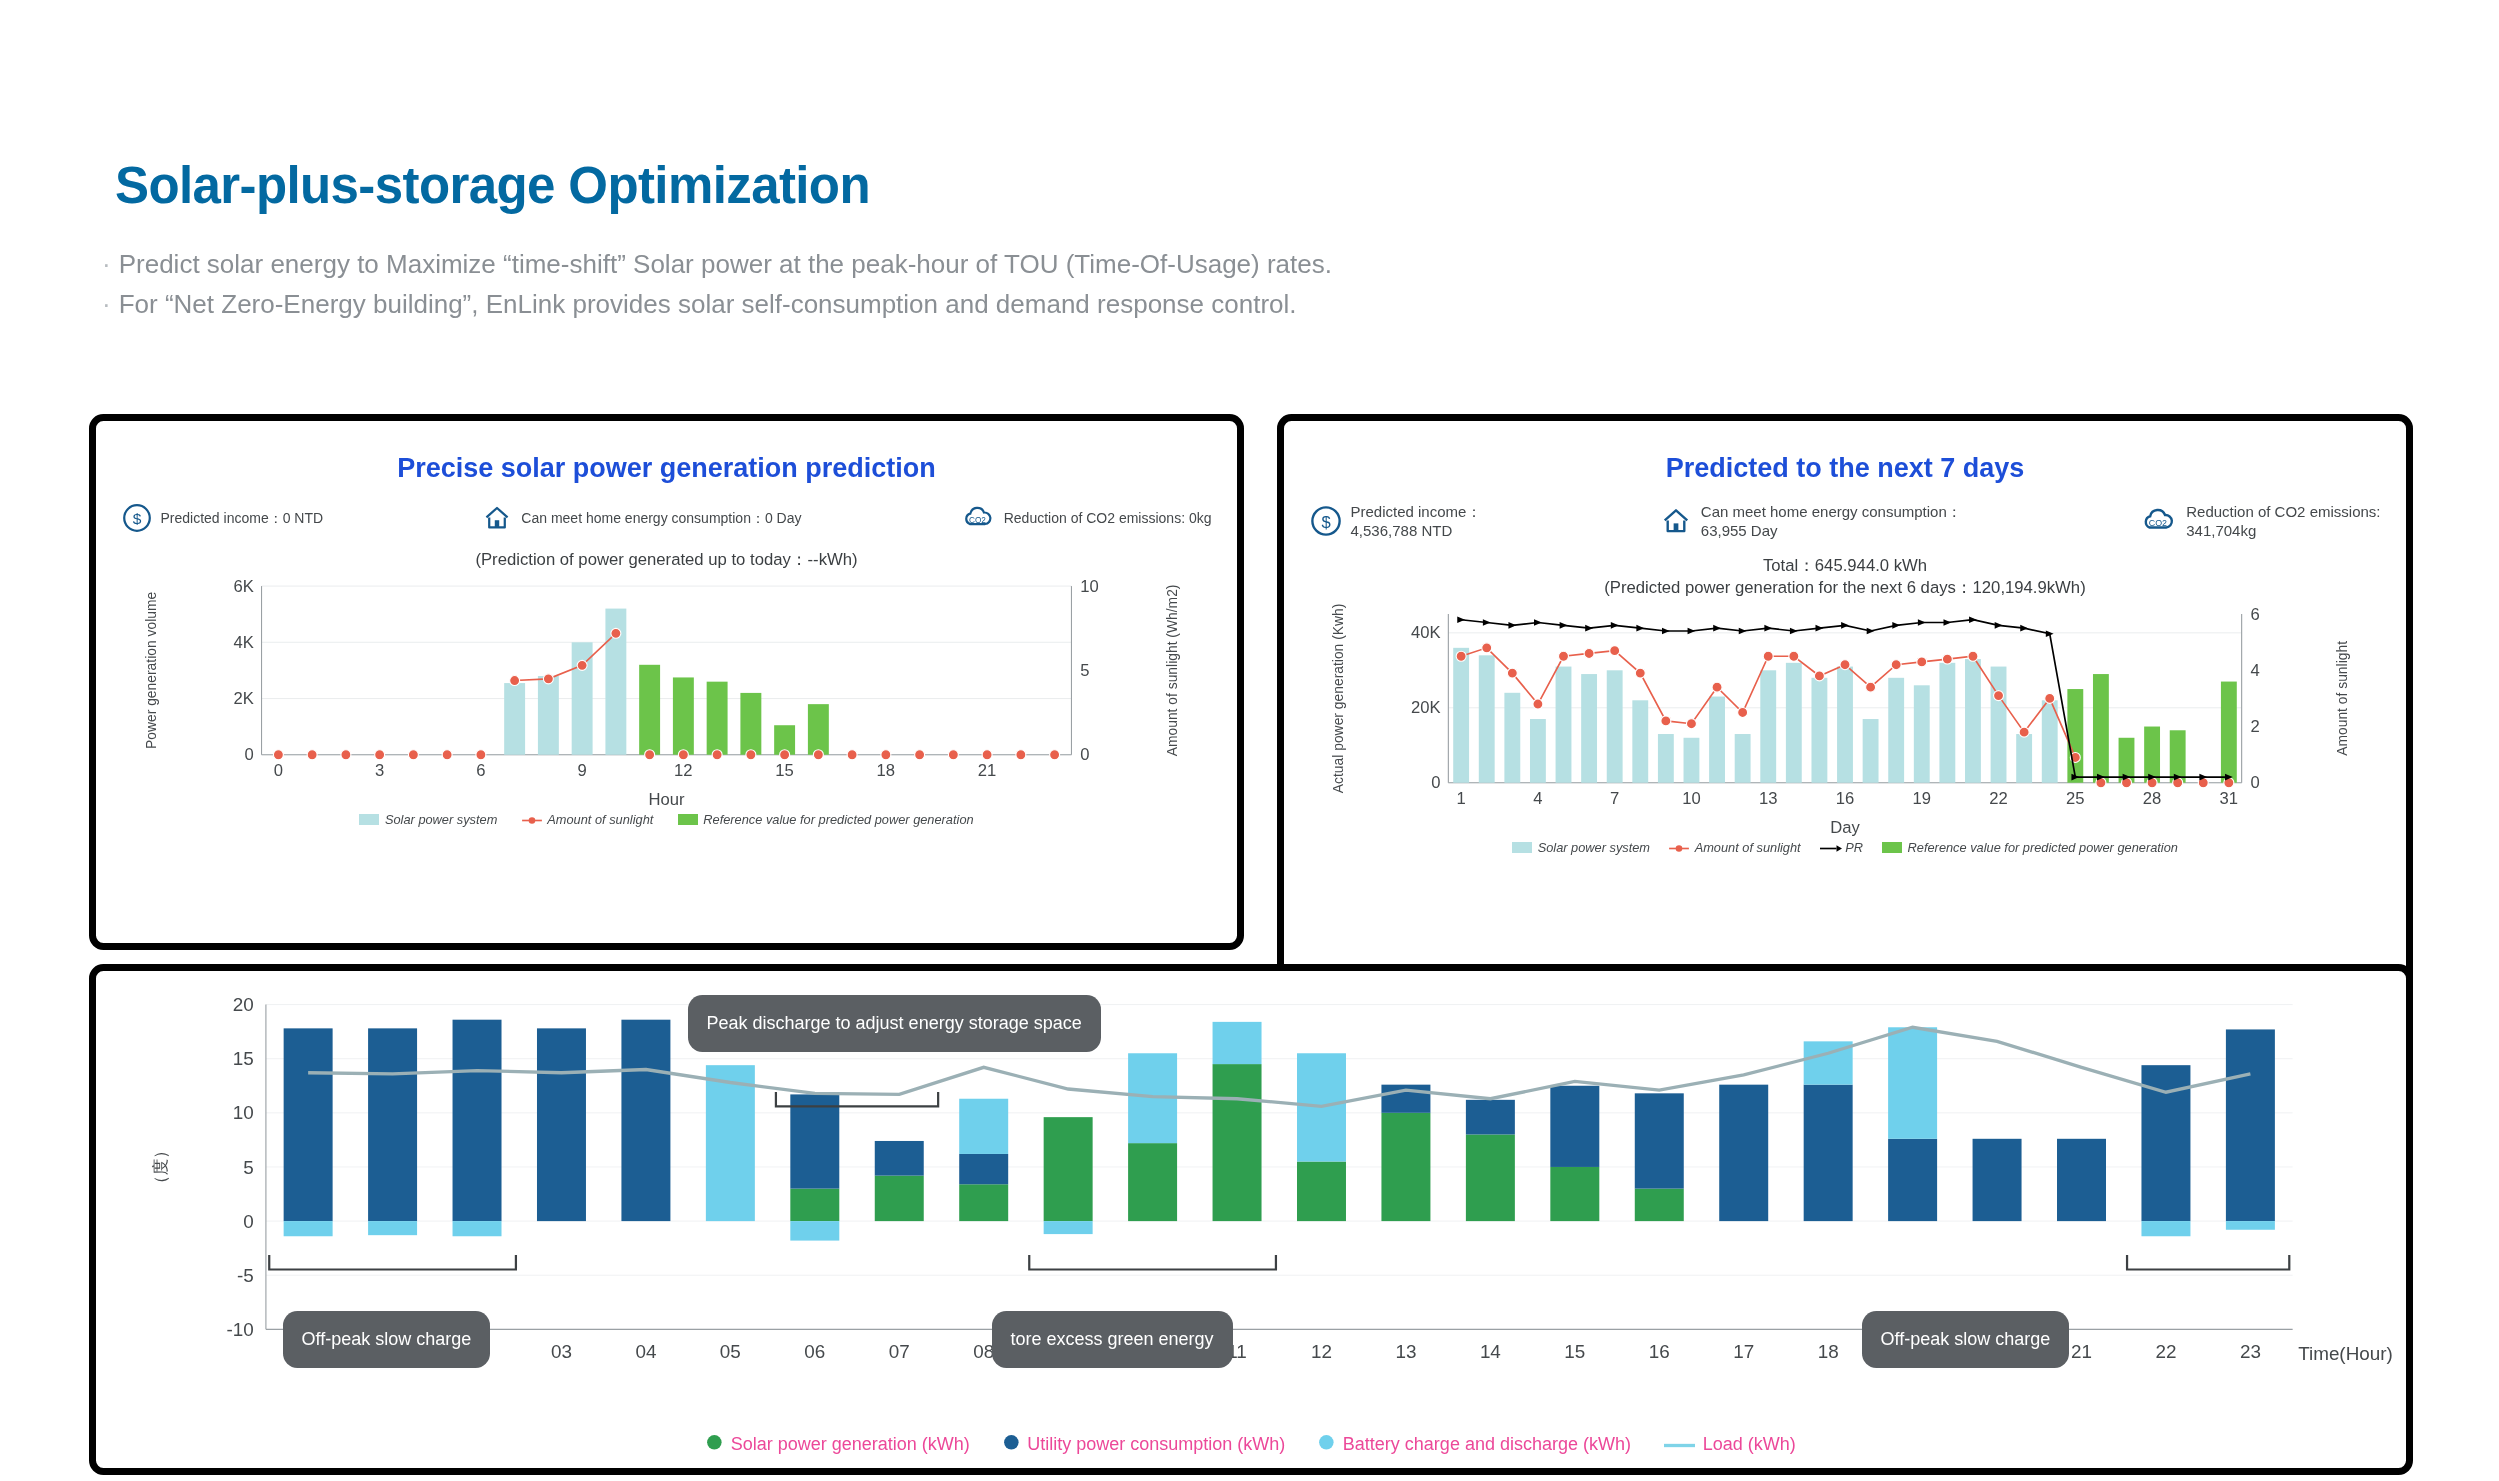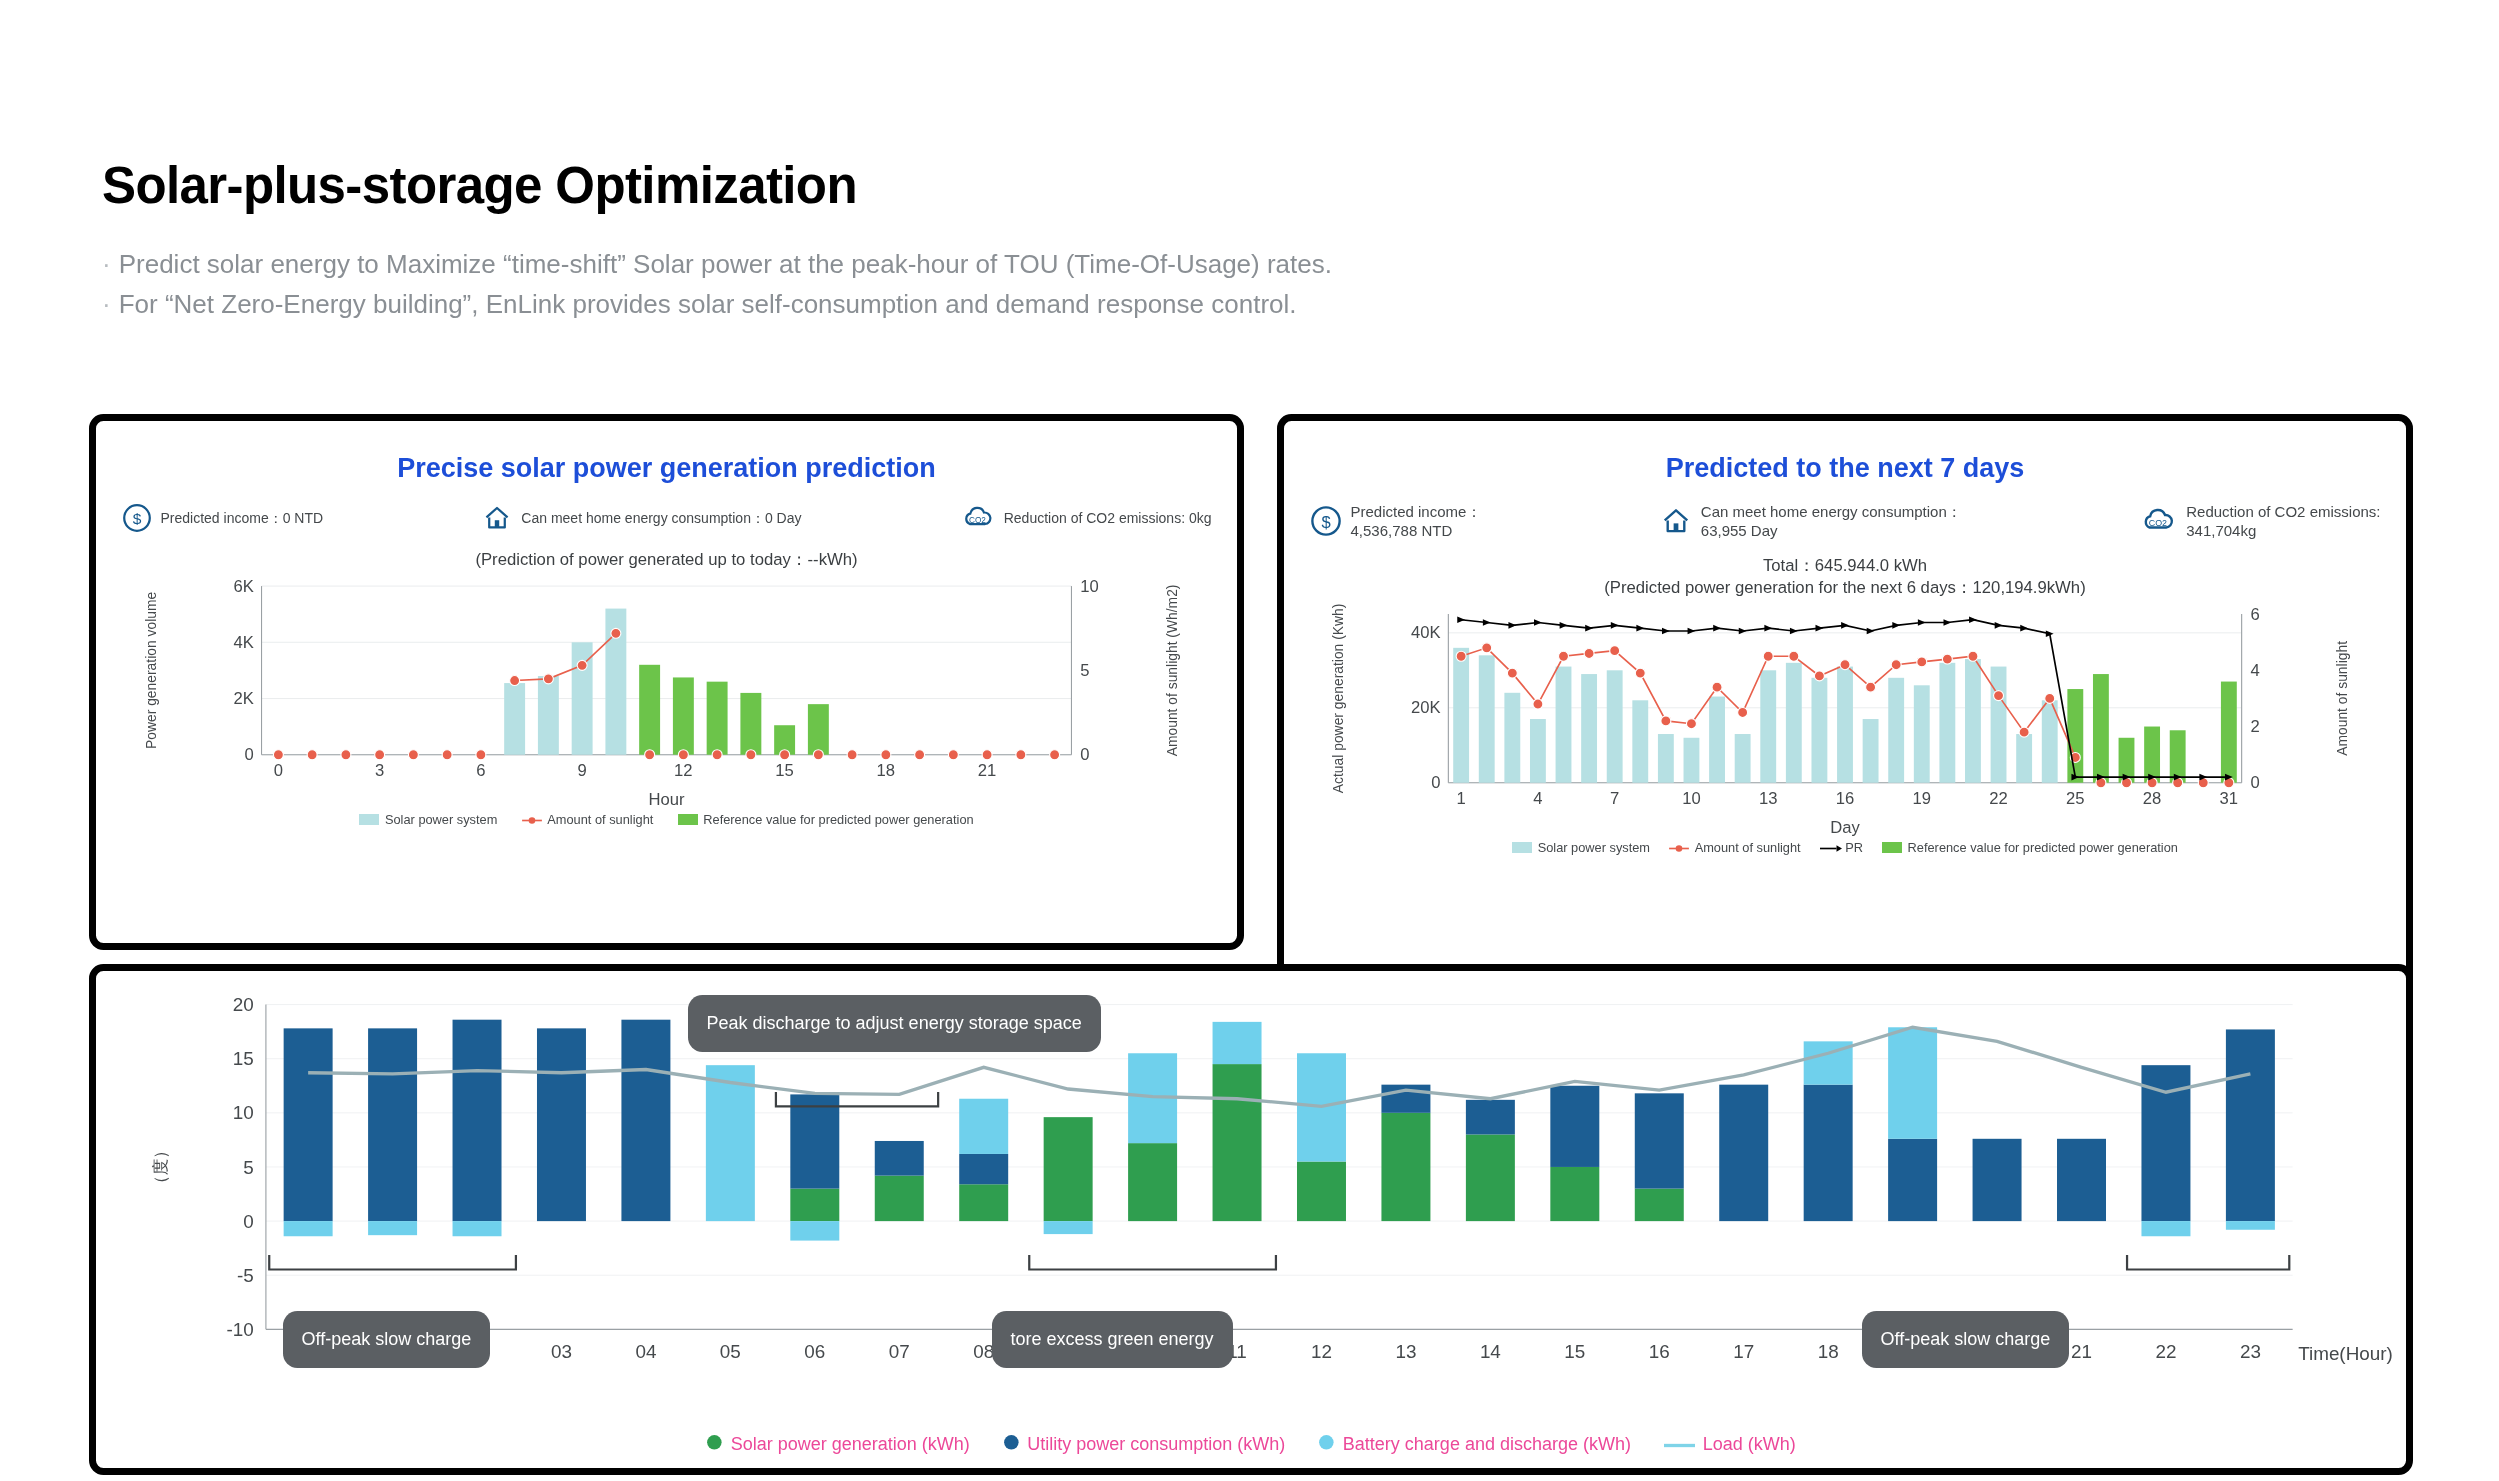--- a/index.html
+++ b/index.html
@@ -1,20 +1,20 @@
 <!DOCTYPE html>
 <html style="font-size:9px"><head>
 <meta charset="utf-8">
 <style>
   html,body{margin:0;padding:0;background:#ffffff;}
   body{width:2500px;height:1481px;font-family:"Liberation Sans",sans-serif;color:#333;overflow:hidden;}
   .page{position:relative;width:2500px;height:1481px;}
 
   
-  .title{position:absolute;left:102px;top:122px;font-size:51px;font-weight:bold;color:#000000;letter-spacing:-0.6px;}
+  .title{position:absolute;left:115px;top:122px;font-size:51px;font-weight:bold;color:#0369a1;letter-spacing:-0.6px;}
   .bullets{position:absolute;left:102px;top:244px;width:2166px;}
   .bullet{font-size:26px;color:#8a8f94;line-height:1.55;white-space:nowrap;}
   .bullet .dot{display:inline-block;width:16.7px;color:#b7bcc0;}
 
   
   .panel{position:absolute;background:#fff;border:7.8px solid #000;border-radius:14.4px;box-sizing:border-box;}
   #panel-left{left:89px;top:414px;width:1155px;height:536px;}
   #panel-right{left:1277px;top:414px;width:1136px;height:621px;}
   #panel-bottom{left:89px;top:964px;width:2324px;height:511px;}
 
@@ -23,21 +23,21 @@
   
   .kpi-row{display:flex;justify-content:space-between;align-items:center;padding:0 25.5px;margin-top:19px;}
   .kpi{display:flex;align-items:center;gap:9px;}
   .kpi .ico{flex:0 0 auto;}
   .kpi .txt{font-size:14px;color:#44484b;line-height:1.25;}
   .kpi.big .txt{font-size:15px;}
 
   
   .totals{text-align:center;font-size:16.7px;color:#3b3f42;margin-top:14.4px;line-height:1.35;}
   .chart-wrap{position:relative;margin:3.3px auto 0 auto;}
-  .legend{display:flex;justify-content:center;align-items:center;gap:24.4px;margin-top:3.3px;font-size:12.8px;color:#45494c;}
+  .legend{display:flex;justify-content:center;align-items:center;gap:24.4px;margin-top:3.3px;font-size:12.8px;color:#45494c;font-style:italic;}
   .legend .item{display:flex;align-items:center;gap:5.6px;}
   .sw{width:20px;height:11px;display:inline-block;}
 
   
   .tagbox{position:absolute;background:#5b5f63;color:#fff;border-radius:14.4px;font-size:18px;padding:18px 19px;white-space:nowrap;}
   .blegend{position:absolute;left:0;right:0;bottom:12.2px;display:flex;justify-content:center;align-items:center;gap:33px;font-size:18px;color:#ec4899;}
   .blegend .item{display:flex;align-items:center;gap:7.8px;}
 </style>
 </head>
 <body>

